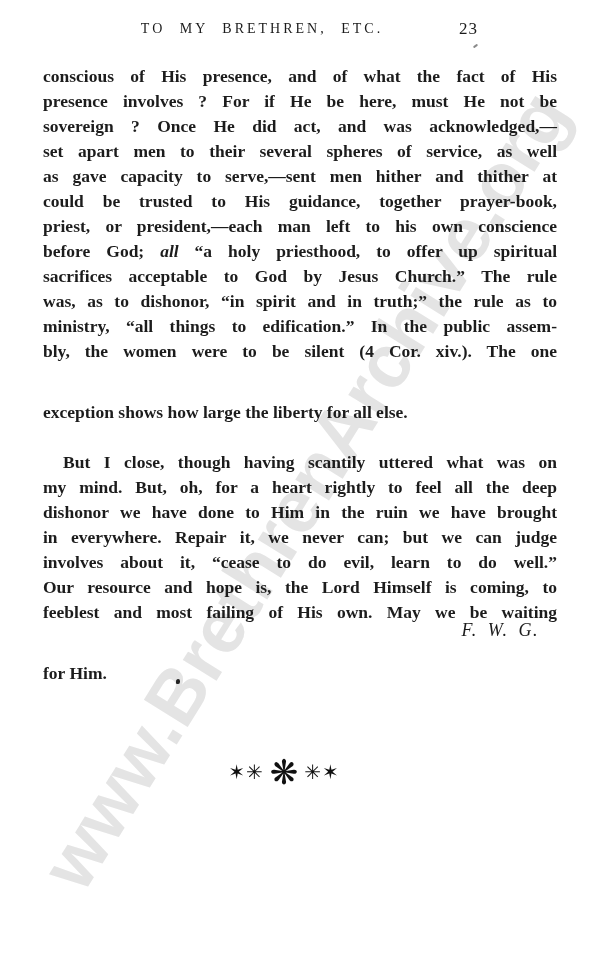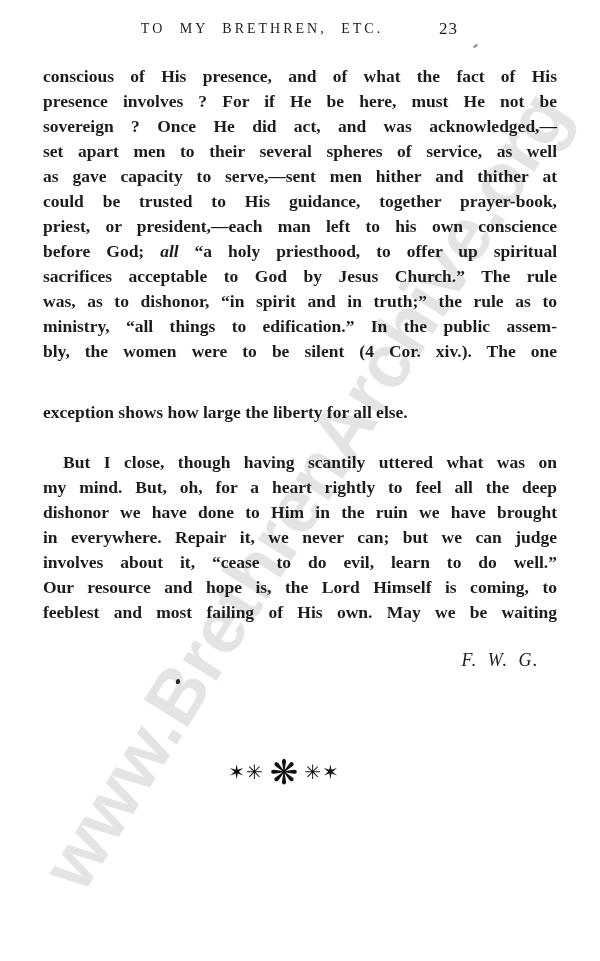--- a/index.html
+++ b/index.html
@@ -22,21 +22,21 @@
     color: #e4e4e4; white-space: nowrap;
     z-index: 0; user-select: none;
   }
   .content { position: absolute; left: 0; top: 0; width: 524px; height: 961px; z-index: 1; border-radius: 28px; }
   .running-head {
     position: absolute; top: 21px; left: 0; width: 100%;
     text-align: center; font-size: 14px;
     letter-spacing: 3px; word-spacing: 8px; color: #1b1b1b;
   }
   .page-number {
-    position: absolute; top: 19px; right: 66px;
+    position: absolute; top: 19px; right: 46px;
     font-size: 17px; letter-spacing: 1px; color: #1b1b1b;
   }
   .speck {
     position: absolute; left: 473px; top: 45px;
     width: 5px; height: 2px; background: #8a8a8a;
     border-radius: 2px; transform: rotate(-35deg);
   }
   .body-text {
     position: absolute; left: 43px; top: 64px; width: 514px;
     font-size: 17.5px; line-height: 25px; color: #1c1c1c;
@@ -46,21 +46,21 @@
     text-align: justify;
     text-align-last: justify;
     text-justify: inter-word;
     white-space: normal;
     font-weight: bold;
   }
   .line.last { text-align-last: left; margin-top: 36px; }
   .line.indent { text-indent: 20px; }
   .italic { font-style: italic; margin-top: 8px; }
   .signature {
-    position: absolute; left: 43px; top: 650px; width: 514px;
+    position: absolute; left: 43px; top: 620px; width: 514px;
     text-align: right; padding-right: 18px; box-sizing: border-box;
     font-style: italic; font-size: 18px; letter-spacing: 1.5px; word-spacing: 4px;
   }
   .ink-dot {
     position: absolute; left: 176px; top: 679px;
     width: 4px; height: 5px; background: #222;
     border-radius: 60% 50% 50% 30%;
   }
   .ornament {
     position: absolute; top: 752px; left: 0; width: 100%;
@@ -101,20 +101,21 @@
           <div class="line last"><span>exception shows how large the liberty for all else.</span></div>
         </div>
         <div class="paragraph">
           <div class="line indent"><span>But I close, though having scantily uttered what was on</span></div>
           <div class="line"><span>my mind.  But, oh, for a heart rightly to feel all the deep</span></div>
           <div class="line"><span>dishonor we have done to Him in the ruin we have brought</span></div>
           <div class="line"><span>in everywhere.  Repair it, we never can; but we can judge</span></div>
           <div class="line"><span>involves about it, “cease to do evil, learn to do well.”</span></div>
           <div class="line"><span>Our resource and hope is, the Lord Himself is coming, to</span></div>
           <div class="line"><span>feeblest and most failing of His own.  May we be waiting</span></div>
+          <div class="line last"><span>for Him.</span></div>
         </div>
       </div>
 
     <div class="signature">F. W. G.</div>
     <div class="ink-dot"></div>
 
     <div class="ornament">
       <span class="orn-side">✶✳</span>
       <span class="orn-center">❋</span>
       <span class="orn-side">✳✶</span>

